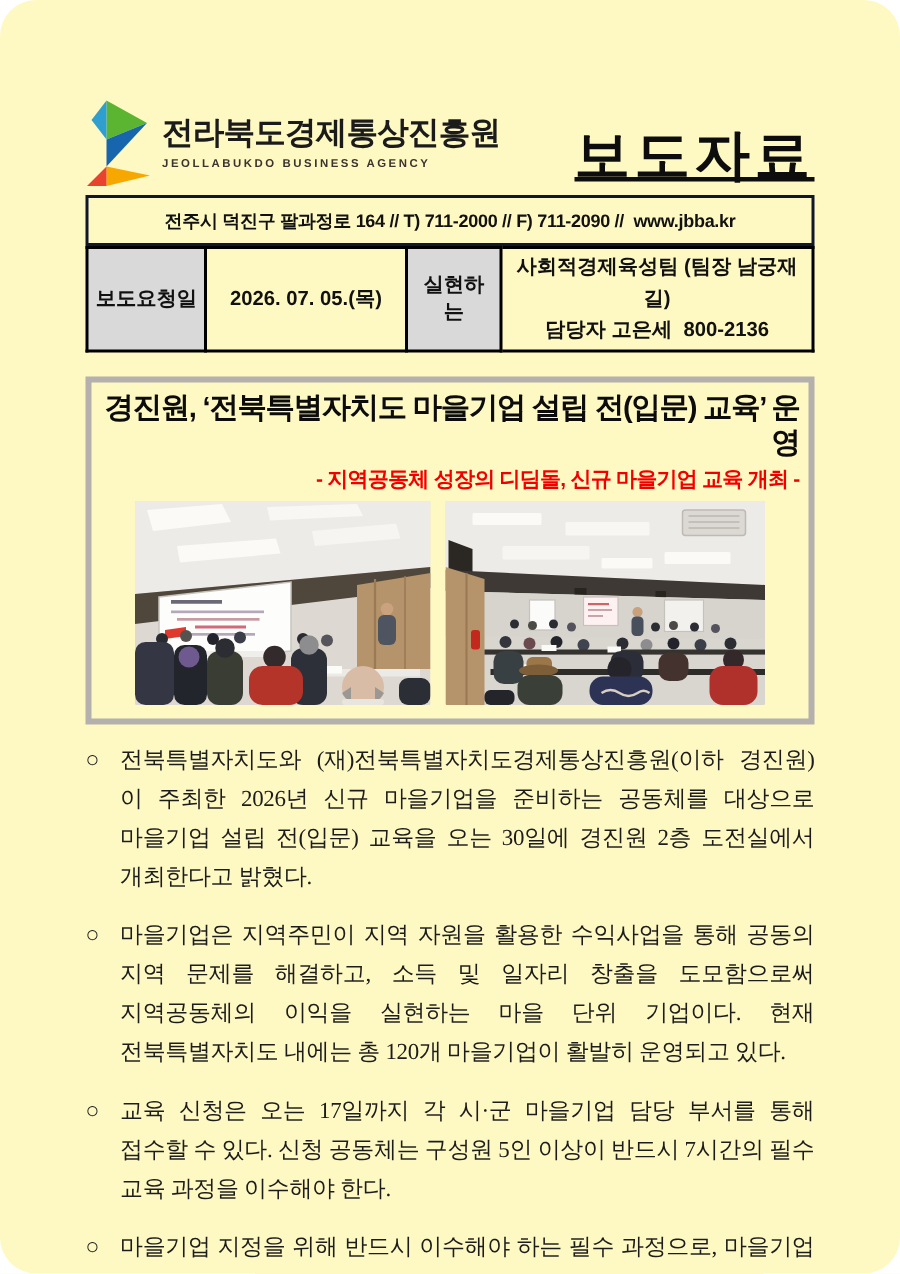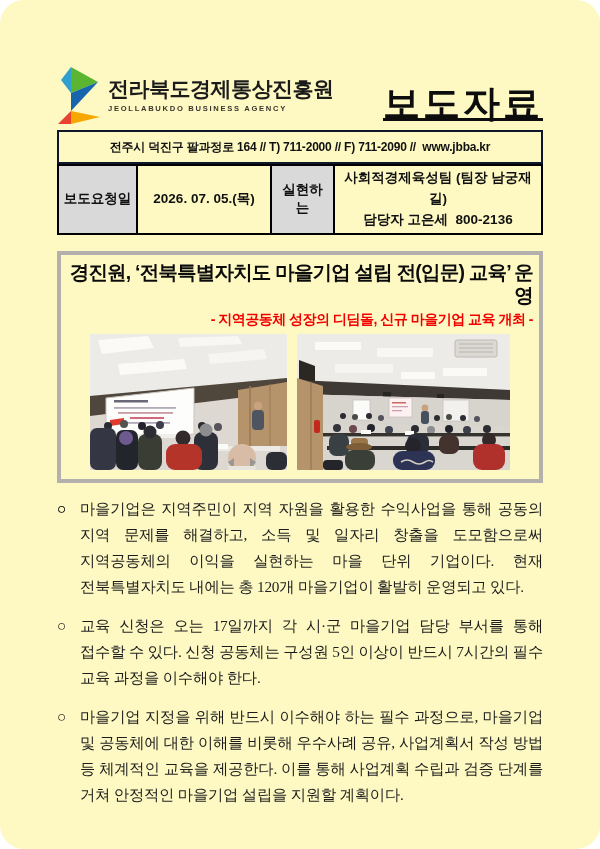--- a/index.html
+++ b/index.html
@@ -298,19 +298,19 @@
           <circle cx="192" cy="106" r="7" fill="#33282a"></circle>
           <rect x="176" y="110" width="32" height="26" rx="9" fill="#b0302b"></rect>
 
           <rect x="26" y="126" width="20" height="10" rx="4" fill="#23252a"></rect>
         </g>
       </svg>
     </div>
   </section>
 
   <main class="press-body">
-    <p><span class="bullet">○</span></p>
+    <p><span class="bullet">○</span><span>전북특별자치도와 (재)전북특별자치도경제통상진흥원(이하 경진원)이 주최한 2026년 신규 마을기업을 준비하는 공동체를 대상으로 마을기업 설립 전(입문) 교육을 오는 30일에 경진원 2층 도전실에서 개최한다고 밝혔다.</span></p>
     <p><span class="bullet">○</span><span>마을기업은 지역주민이 지역 자원을 활용한 수익사업을 통해 공동의 지역 문제를 해결하고, 소득 및 일자리 창출을 도모함으로써 지역공동체의 이익을 실현하는 마을 단위 기업이다. 현재 전북특별자치도 내에는 총 120개 마을기업이 활발히 운영되고 있다.</span></p>
     <p><span class="bullet">○</span><span>교육 신청은 오는 17일까지 각 시·군 마을기업 담당 부서를 통해 접수할 수 있다. 신청 공동체는 구성원 5인 이상이 반드시 7시간의 필수 교육 과정을 이수해야 한다.</span></p>
     <p><span class="bullet">○</span><span>마을기업 지정을 위해 반드시 이수해야 하는 필수 과정으로, 마을기업 및 공동체에 대한 이해를 비롯해 우수사례 공유, 사업계획서 작성 방법 등 체계적인 교육을 제공한다. 이를 통해 사업계획 수립과 검증 단계를 거쳐 안정적인 마을기업 설립을 지원할 계획이다.</span></p>
   </main>
 
 </div>
 
 </body></html>

